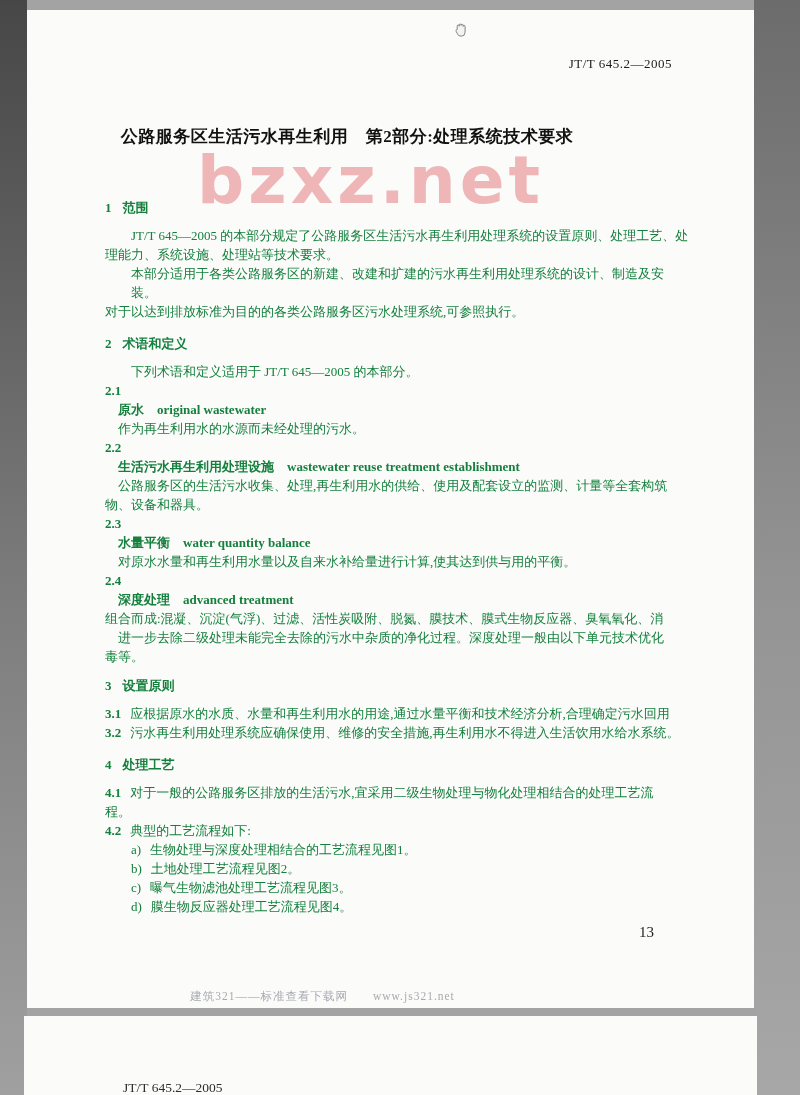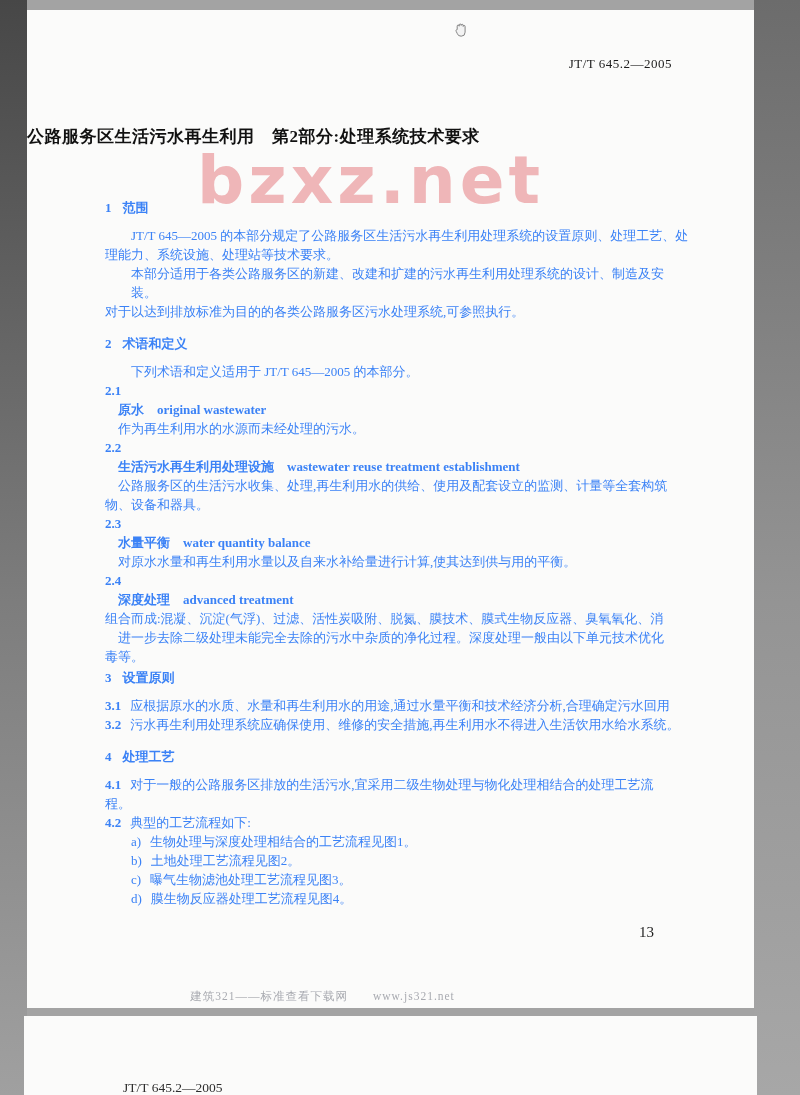--- a/index.html
+++ b/index.html
@@ -7,32 +7,32 @@
        font-family:"Liberation Serif",serif;-webkit-font-smoothing:antialiased}
   .band-left{position:absolute;left:0;top:0;width:27px;height:1095px;
        background:linear-gradient(180deg,#474747 0%,#7d7d7d 55%,#a0a0a0 100%)}
   .band-right{position:absolute;left:754px;top:0;width:46px;height:1095px;
        background:linear-gradient(180deg,#6c6c6c 0%,#949494 55%,#a7a7a7 100%)}
   .page1{position:absolute;left:27px;top:10px;width:727px;height:998px;background:#fbfbfa}
   .page2{position:absolute;left:24px;top:1016px;width:733px;height:79px;background:#fbfbfa;overflow:hidden}
   .cursor{position:absolute;left:452px;top:20px;z-index:3}
   .hdr{position:absolute;left:0;top:46px;width:645px;text-align:right;
        font-size:13px;color:#1c1c1c;letter-spacing:.5px}
-  .title{position:absolute;left:0;top:115px;width:640px;
+  .title{position:absolute;left:0;top:115px;width:640px;text-align:center;
        font-size:17px;font-weight:bold;color:#111;letter-spacing:.5px;z-index:2}
   .wm{position:absolute;left:170px;top:138px;font-family:"DejaVu Sans",sans-serif;
        font-size:66px;font-weight:bold;letter-spacing:4px;line-height:1;color:#efb6b8;z-index:1}
-  .content{position:absolute;left:78px;top:188px;width:584px;font-size:13px;color:#3b82f6;z-index:2}
+  .content{position:absolute;left:78px;top:188px;width:584px;font-size:13px;color:#15803d;z-index:2}
   .ln{line-height:19px;min-height:19px}
   .b{font-weight:bold}
   .i1{padding-left:13px}
   .i2{padding-left:26px}
   .mb9{margin-bottom:9px}
   .mt13{margin-top:13px}
-  .mt10{margin-top:2px}
+  .mt10{margin-top:10px}
   .num{margin-right:9px}
   .hnum{margin-right:11px}
   .pageno{position:absolute;left:612px;top:914px;font-size:15px;color:#1d1d1d;z-index:2}
   .footwm{position:absolute;left:0;top:979px;width:591px;text-align:center;
        font-size:11.5px;color:#a8aab0;letter-spacing:1px}
   .p2hdr{position:absolute;left:99px;top:64px;font-size:13.5px;color:#2e2e2e}
 </style>
 </head>
 <body>
 

